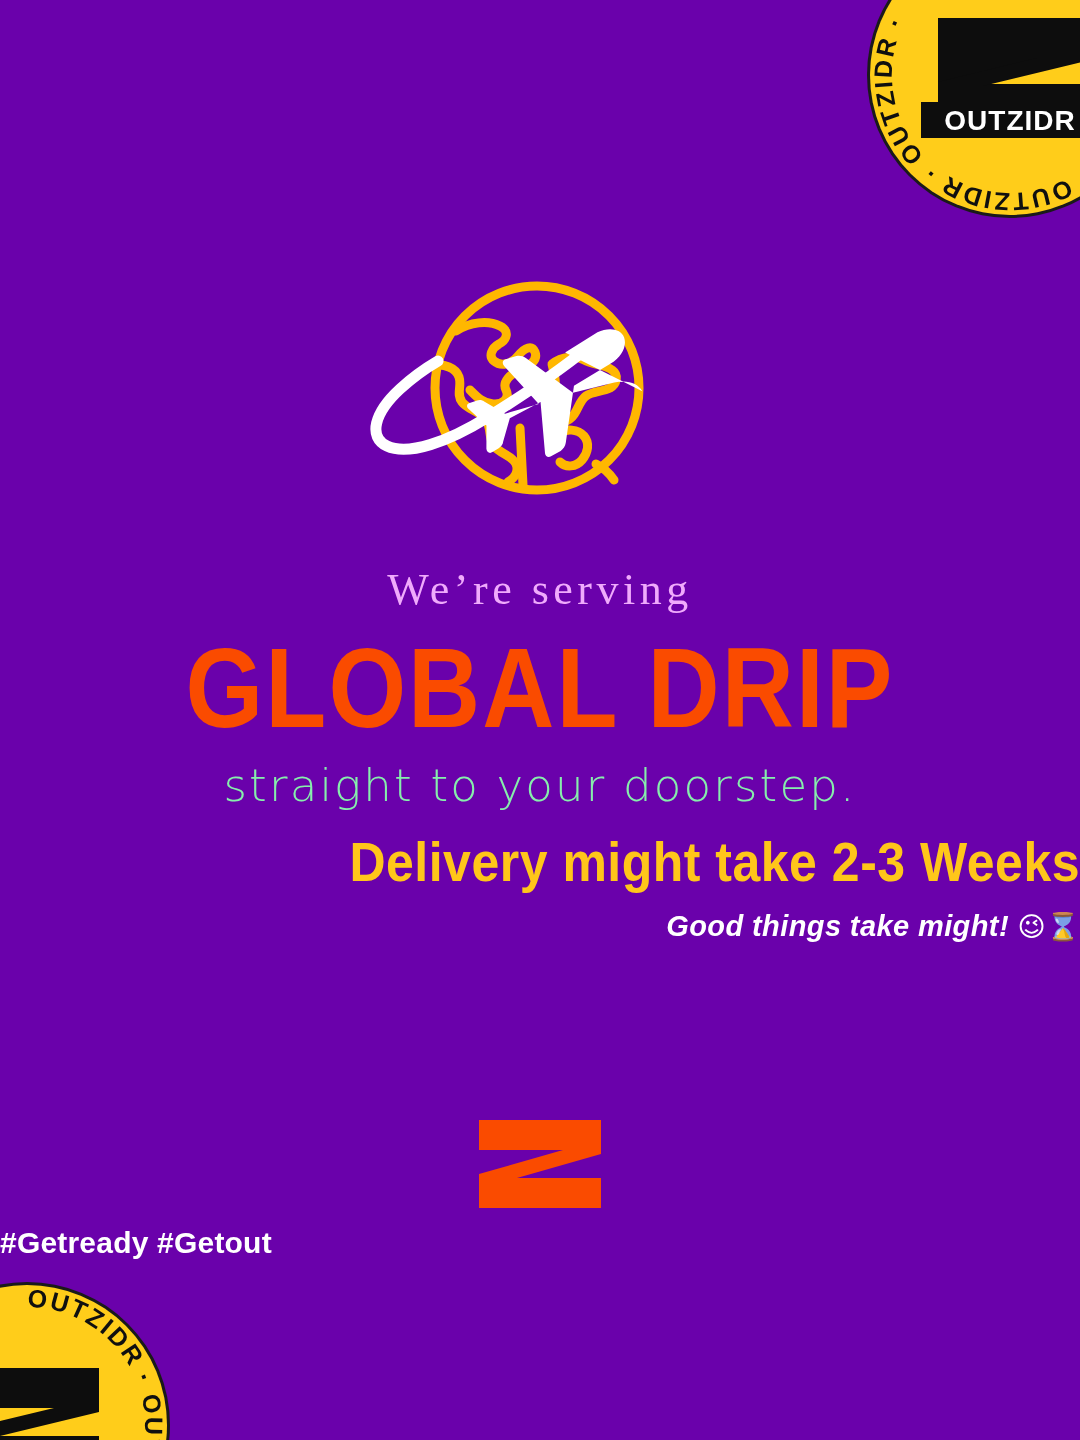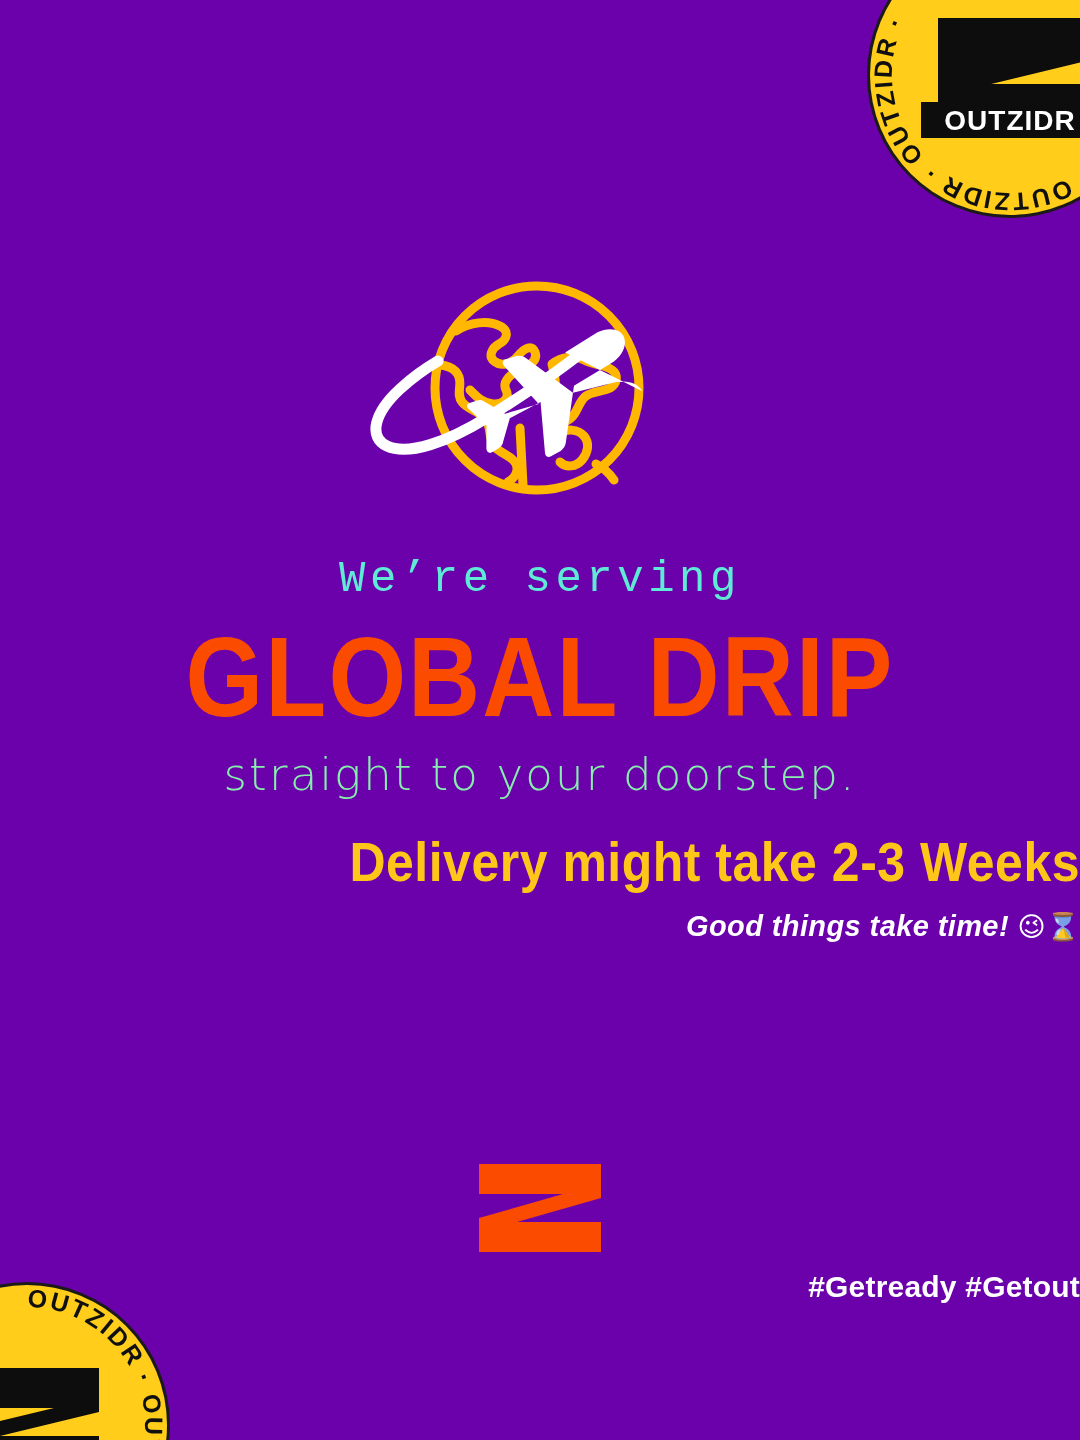--- a/index.html
+++ b/index.html
@@ -56,27 +56,27 @@
   
   .copy {
     position: absolute;
     left: 0;
     right: 0;
     top: 548px;
     text-align: center;
   }
 
   .kicker {
-    font-family: Liberation Mono, monospace;
+    font-family: Liberation Serif, serif;
     font-size: 44px;
     font-weight: 300;
-    color: #5eead4;
+    color: #f0abfc;
     letter-spacing: 4.5px;
     line-height: 1.12;
-    margin: 7px;
+    margin: 17px;
   }
 
   .headline {
     font-family: "Liberation Sans Narrow", "Liberation Sans", sans-serif;
     font-size: 96px;
     font-weight: 700;
     color: #FA4B00;
     letter-spacing: 2px;
     line-height: 1.0;
     margin: 16px 0 6px 0;
@@ -129,22 +129,22 @@
     font-family: "DejaVu Sans", sans-serif;
     font-style: normal;
     font-size: 27px;
   }
 
   
   .footer {
     position: absolute;
     left: 0;
     right: 0;
-    top: 1162px;
-    text-align: right;
+    top: 1118px;
+    text-align: left;
   }
   .zmark {
     width: 126px;
     height: 92px;
     margin: 0 auto;
     display: block;
   }
   .zmark svg { display: block; width: 100%; height: 100%; }
 
   .hashtags {
@@ -226,21 +226,21 @@
   </div>
 
   <div class="copy">
     <p class="kicker">We’re serving</p>
     <p class="headline">GLOBAL DRIP</p>
     <p class="subline">straight to your doorstep.</p>
   </div>
 
   <div class="delivery">
     <p class="delivery-main">Delivery might take 2-3 Weeks</p>
-    <p class="delivery-sub"><span>Good things take time! </span><span class="emoji">😉⌛</span></p>
+    <p class="delivery-sub"><span>Good things take might! </span><span class="emoji">😉⌛</span></p>
   </div>
 
   <div class="footer">
     <div class="zmark">
       <svg viewBox="0 0 126 92" xmlns="http://www.w3.org/2000/svg">
         <path d="M2,2 L124,2 L124,36 L40,60 L124,60 L124,90 L2,90 L2,56 L86,32 L2,32 Z" fill="#FA4B00"></path>
       </svg>
     </div>
     <p class="hashtags">#Getready #Getout</p>
   </div>

